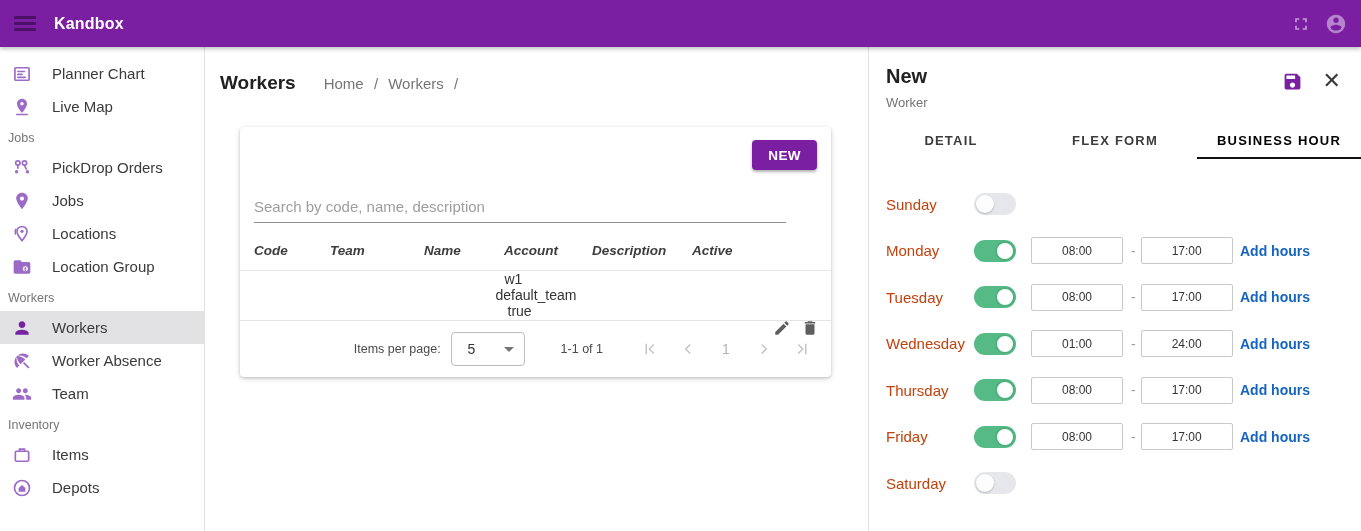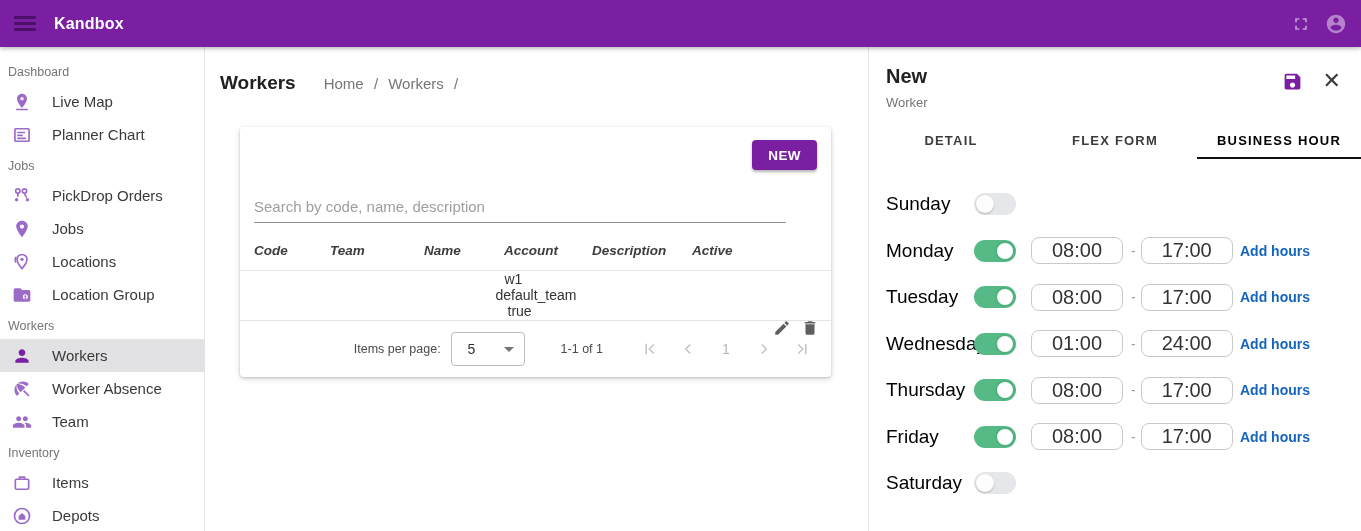--- a/index.html
+++ b/index.html
@@ -82,30 +82,30 @@
   .close-x { font-size:22px; color:#3a3a3a; line-height:20px; }
 
   .tabs { display:flex; margin-top:13px; }
   .tab { flex:1; height:36px; display:flex; align-items:center; justify-content:center;
     font-size:13px; letter-spacing:1.2px; color:#3c3c3c; font-weight:bold; cursor:pointer;
     border-bottom:2px solid transparent; }
   .tab.active { color:#000; border-bottom:2px solid #111; }
 
   .days { margin-top:22px; padding-left:17px; }
   .day-row { height:46.5px; display:flex; align-items:center; padding-right:51px; }
-  .day-label { width:88px; font-size:19px; color:#000000; white-space:nowrap; overflow:visible; }
+  .day-label { width:88px; font-size:15px; color:#c2410c; white-space:nowrap; overflow:visible; }
   .toggle { width:42px; height:22px; border-radius:11px; position:relative; flex:0 0 42px; cursor:pointer; }
   .toggle.on { background:#55ba85; }
   .toggle.on .knob { position:absolute; top:1px; right:1px; width:20px; height:20px;
     border-radius:50%; background:#fff; border:2px solid #4fb07e; }
   .toggle.off { background:#e5e7ea; }
   .toggle.off .knob { position:absolute; top:2px; left:2px; width:18px; height:18px;
     border-radius:50%; background:#fdfdfd; box-shadow:0 1px 2px rgba(0,0,0,.22); }
-  .time-input { width:92px; height:27px; border:1px solid #c9c9c9; border-radius:8px;
-    text-align:center; font-size:20px; color:#333; margin-left:15px; outline:none;
+  .time-input { width:92px; height:27px; border:1px solid #c9c9c9; border-radius:2px;
+    text-align:center; font-size:12px; color:#333; margin-left:15px; outline:none;
     font-family:"Liberation Sans", sans-serif; }
   .dash { color:#9e9e9e; margin:0 5px 0 8px; font-size:14px; }
   .add-hours { margin-left:auto; color:#1565C0; font-weight:bold; font-size:14px; cursor:pointer; white-space:nowrap; }
 </style>
 </head>
 <body>
 
 <div class="appbar">
   <div class="hamburger">
       <span></span>
@@ -123,38 +123,37 @@
       <svg width="22" height="22" viewBox="0 0 24 24" fill="rgba(255,255,255,0.45)">
           <path d="M12 2C6.48 2 2 6.48 2 12s4.48 10 10 10 10-4.48 10-10S17.52 2 12 2zm0 3c1.66 0 3 1.34 3 3s-1.34 3-3 3-3-1.34-3-3 1.34-3 3-3zm0 14.2c-2.5 0-4.71-1.28-6-3.22.03-1.99 4-3.08 6-3.08 1.99 0 5.97 1.09 6 3.08-1.29 1.94-3.5 3.22-6 3.22z"></path>
         </svg>
     </span>
   </div>
 </div>
 
 <div class="layout">
 
   <div class="sidebar">
-    <div class="section-label">Dashboard</div>
-
-    <div class="nav-item">
-      <span class="nicon">
-        <svg width="20" height="20" viewBox="0 0 24 24" fill="currentColor">
-            <path d="M18 8c0-3.31-2.69-6-6-6S6 4.69 6 8c0 4.5 6 11 6 11s6-6.5 6-11zm-8 0c0-1.1.9-2 2-2s2 .9 2 2-.9 2-2 2-2-.9-2-2zM5 20v2h14v-2H5z"></path>
-          </svg>
-      </span>
-      <span class="nlabel">Live Map</span>
-    </div>
+
     <div class="nav-item">
       <span class="nicon">
         <svg width="20" height="20" viewBox="0 0 24 24" fill="none" stroke="currentColor" stroke-width="2">
             <rect x="3.5" y="4.5" width="17" height="15" rx="1"></rect>
             <path d="M7 9h8M7 12.5h5M7 16h9" stroke-linecap="round"></path>
           </svg>
       </span>
       <span class="nlabel">Planner Chart</span>
+    </div>
+    <div class="nav-item">
+      <span class="nicon">
+        <svg width="20" height="20" viewBox="0 0 24 24" fill="currentColor">
+            <path d="M18 8c0-3.31-2.69-6-6-6S6 4.69 6 8c0 4.5 6 11 6 11s6-6.5 6-11zm-8 0c0-1.1.9-2 2-2s2 .9 2 2-.9 2-2 2-2-.9-2-2zM5 20v2h14v-2H5z"></path>
+          </svg>
+      </span>
+      <span class="nlabel">Live Map</span>
     </div>
 
     <div class="section-label">Jobs</div>
 
     <div class="nav-item">
       <span class="nicon">
         <svg width="20" height="20" viewBox="0 0 24 24" fill="currentColor">
             <circle cx="7" cy="6" r="2.6" fill="none" stroke="currentColor" stroke-width="2"></circle>
             <circle cx="15" cy="6" r="2.6" fill="none" stroke="currentColor" stroke-width="2"></circle>
             <circle cx="5.5" cy="16.5" r="2"></circle>

